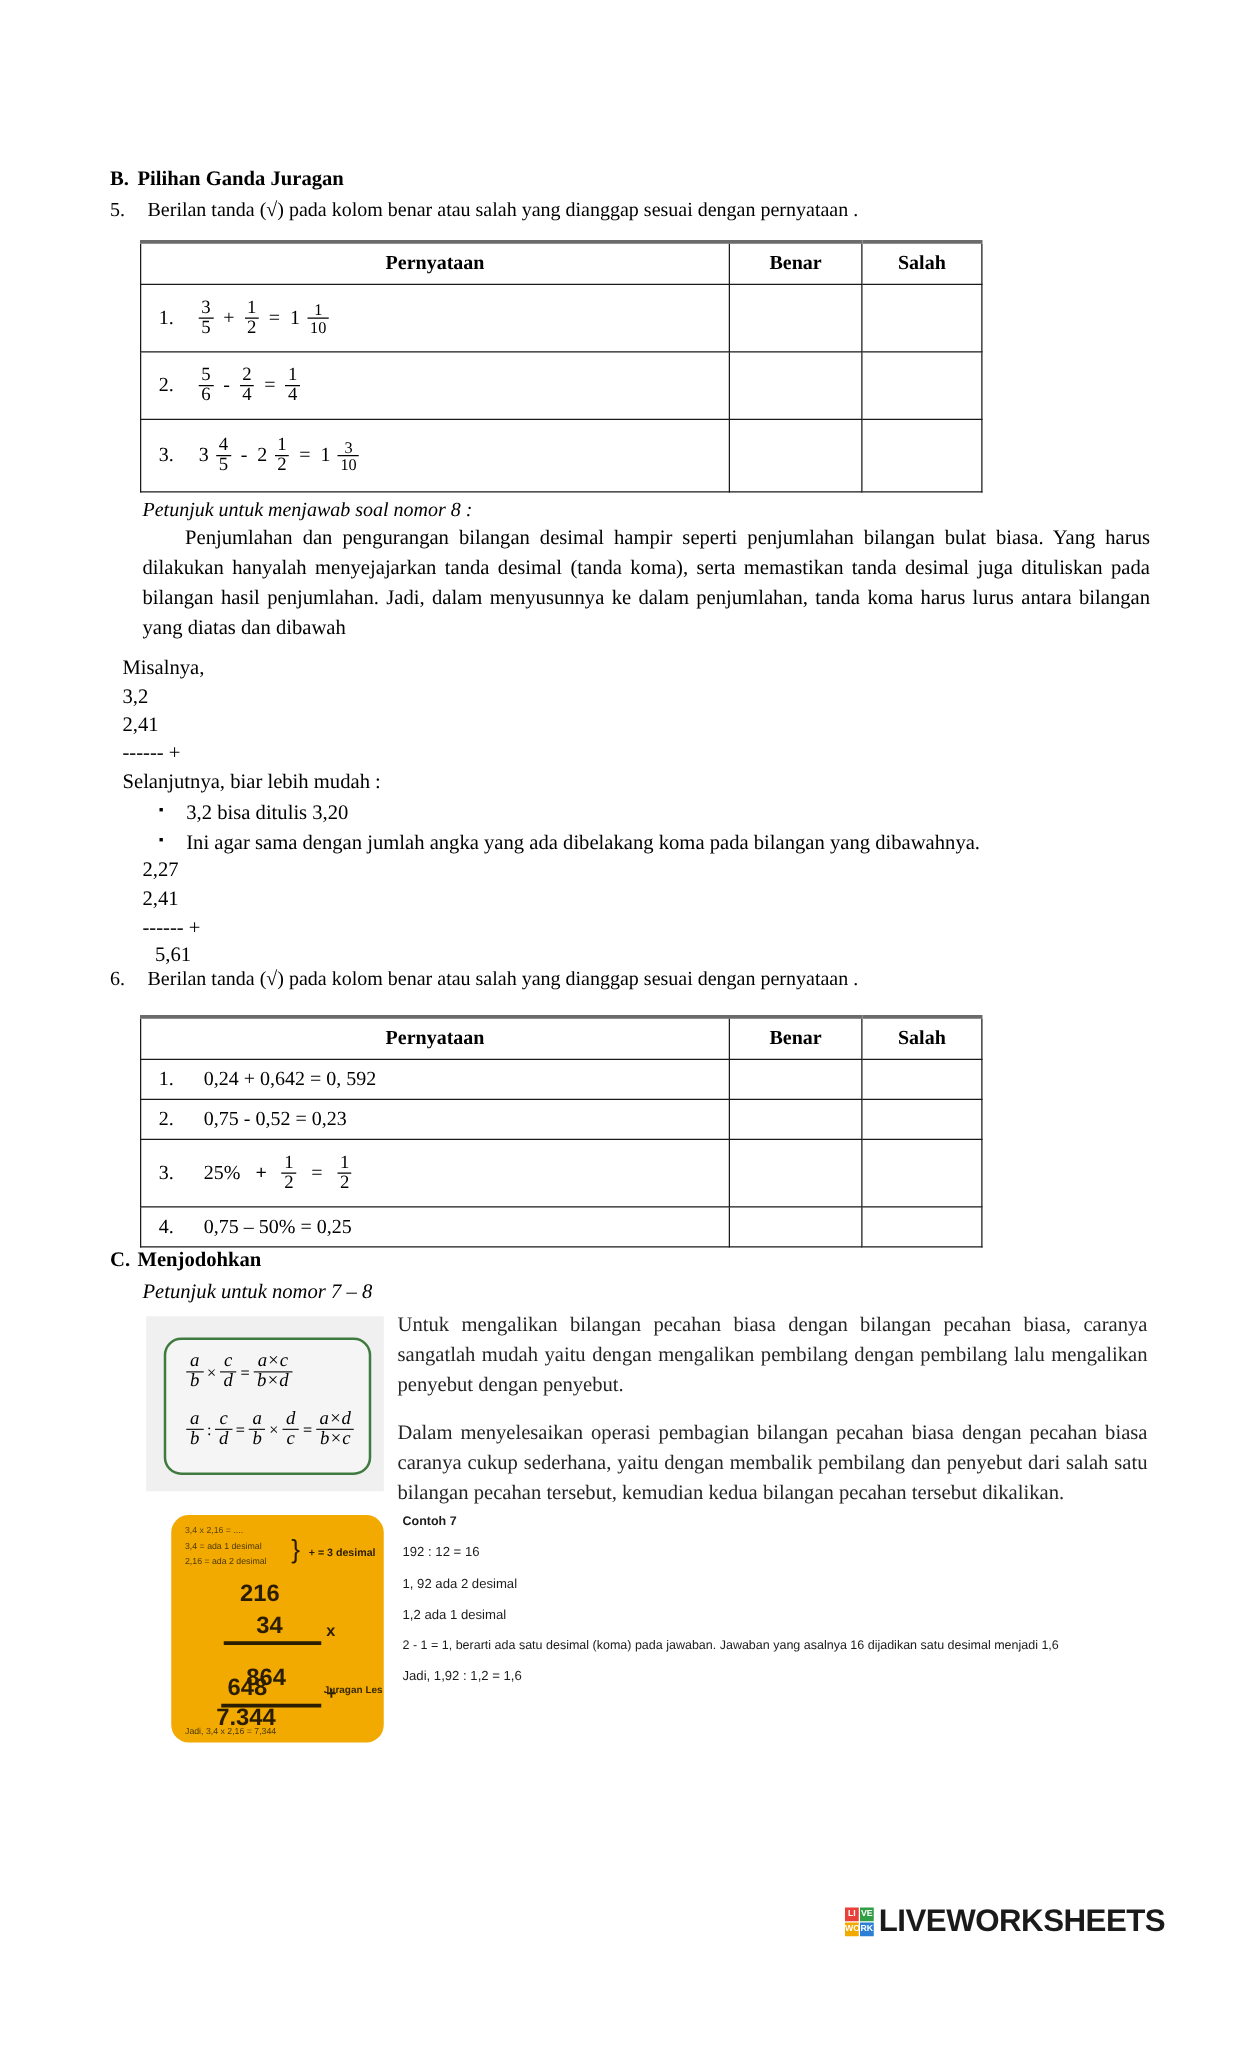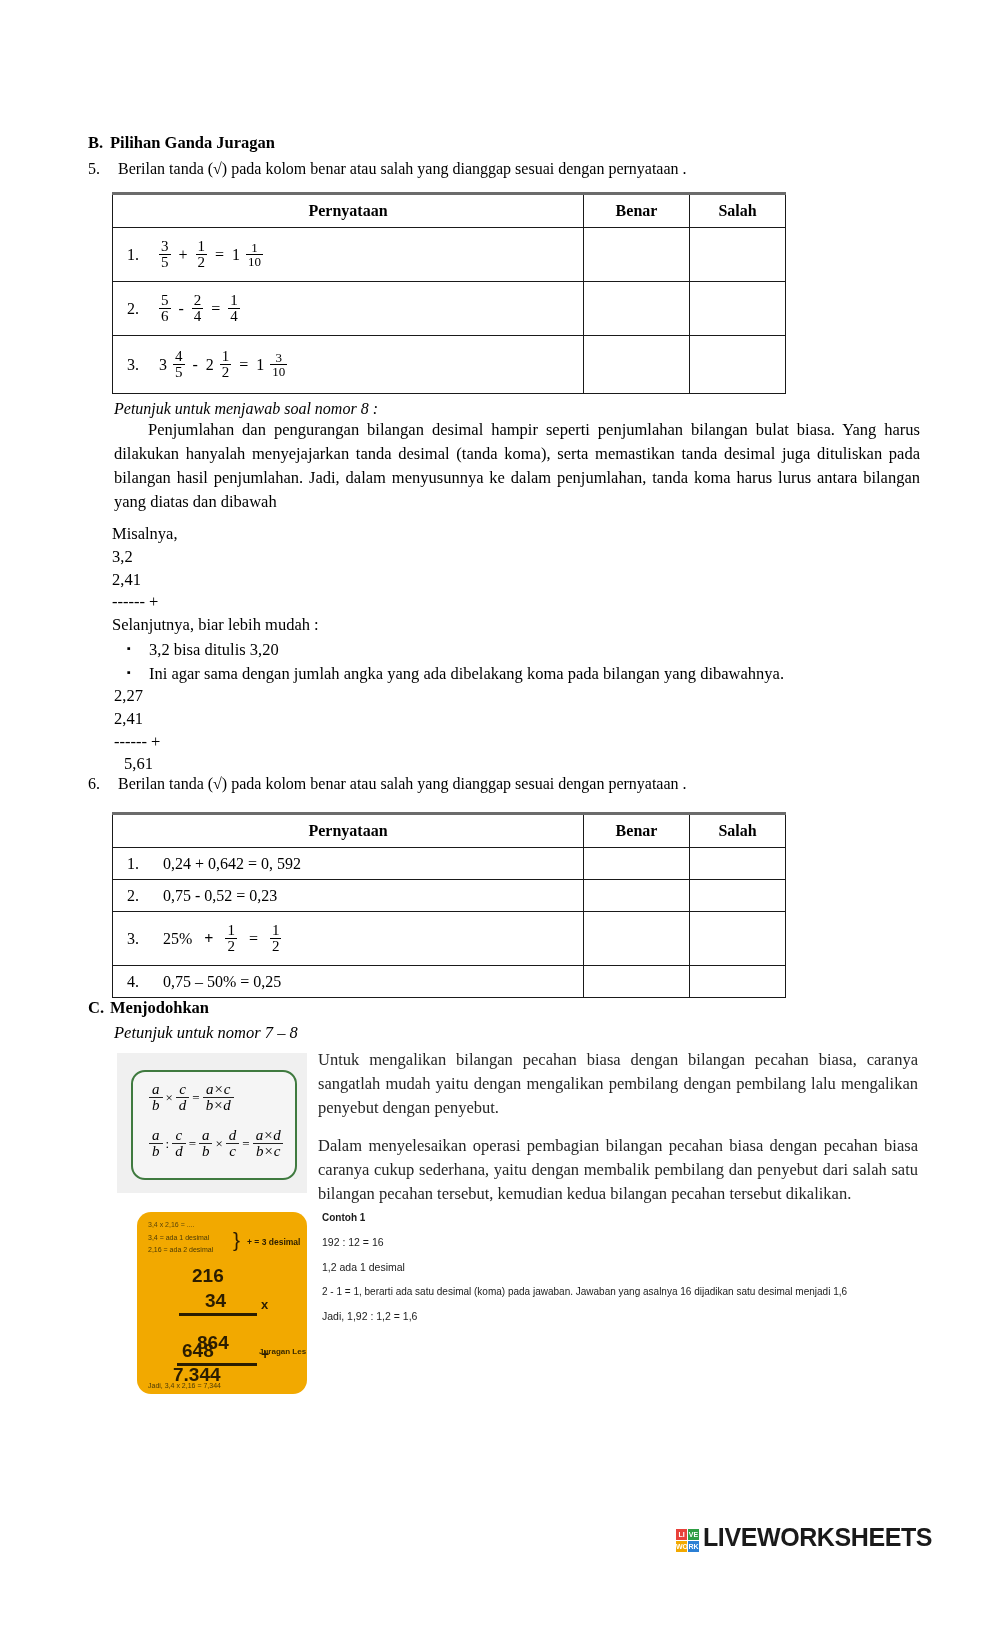--- a/index.html
+++ b/index.html
@@ -46,21 +46,21 @@
   .whole{font-size:16px;}
   .op{font-size:16px;padding:0 2px;}
   .rownum{display:inline-block;width:26px;font-size:16px;}
 
   
   #petunjuk4{position:absolute;left:114px;top:400px;width:806px;}
   #petunjuk4 .ptitle{font-style:italic;font-size:16px;}
   #petunjuk4 p{margin:0;font-size:16.5px;text-align:justify;line-height:1.45;}
   #petunjuk4 p .indent{display:inline-block;width:34px;}
 
-  #misal{position:absolute;left:112px;top:523px;width:500px;font-size:16.5px;line-height:1.38;}
+  #misal{position:absolute;left:98px;top:523px;width:500px;font-size:16.5px;line-height:1.38;}
   #misal div{white-space:pre;}
 
   #bullets{position:absolute;left:114px;top:638px;width:790px;font-size:16.5px;line-height:1.42;}
   .bul{display:flex;align-items:flex-start;margin-bottom:1px;}
   .bulsq{flex:0 0 22px;padding-left:13px;font-size:11px;line-height:1.9;}
   #addsum{position:absolute;left:114px;top:685px;font-size:16.5px;line-height:1.38;}
   #addsum div{white-space:pre;}
 
   #q6{position:absolute;left:88px;top:775px;width:830px;}
 
@@ -109,21 +109,21 @@
   .y-jadi{position:absolute;left:11px;top:170px;font-size:7px;color:#4a3a06;}
 
   
   #contoh{position:absolute;left:322px;top:1212px;width:600px;
           font-family:"Liberation Sans",sans-serif;color:#1b1b1b;}
   #contoh .ch{font-size:10px;font-weight:bold;margin-bottom:13px;}
   #contoh .cl{font-size:10.5px;margin-bottom:13px;}
   #contoh .cl.small{font-size:10px;}
 
   
-  #footer{position:absolute;left:676px;top:1523px;display:flex;align-items:flex-end;}
+  #footer{position:absolute;left:676px;top:1523px;display:flex;align-items:center;}
   .lw-badge{display:inline-grid;grid-template-columns:11px 11px;grid-template-rows:11px 11px;
             gap:1px;margin-right:4px;}
   .lw-badge span{display:block;font-family:"Liberation Sans",sans-serif;font-size:7px;
                  color:#fff;text-align:center;line-height:11px;font-weight:bold;}
   .lw-word{font-family:"Liberation Sans",sans-serif;font-weight:bold;font-size:25px;
            letter-spacing:-0.4px;color:#1a1a1a;}
 </style>
 </head>
 <body>
 
@@ -401,22 +401,23 @@
     <div class="y-864">864</div>
     <div class="y-648">648</div>
     <div class="y-plus">+</div>
     <div class="y-line2"></div>
     <div class="y-tot">7.344</div>
     <div class="y-brand">Juragan Les</div>
     <div class="y-jadi">Jadi, 3,4 x 2,16 = 7,344</div>
   </div>
 
   <div id="contoh">
-    <div class="ch">Contoh 1</div>
+    <div class="ch">Contoh 7</div>
     <div class="cl">192 : 12 = 16</div>
+    <div class="cl">1, 92 ada 2 desimal</div>
     <div class="cl">1,2 ada 1 desimal</div>
     <div class="cl small">2 - 1 = 1, berarti ada satu desimal (koma) pada jawaban. Jawaban yang asalnya 16 dijadikan satu desimal menjadi 1,6</div>
     <div class="cl">Jadi, 1,92 : 1,2 = 1,6</div>
   </div>
 
   <div id="footer">
     <span class="lw-badge">
       <span style="background:#e8413a">LI</span>
       <span style="background:#2f9e44">VE</span>
       <span style="background:#f2a900">WO</span>

